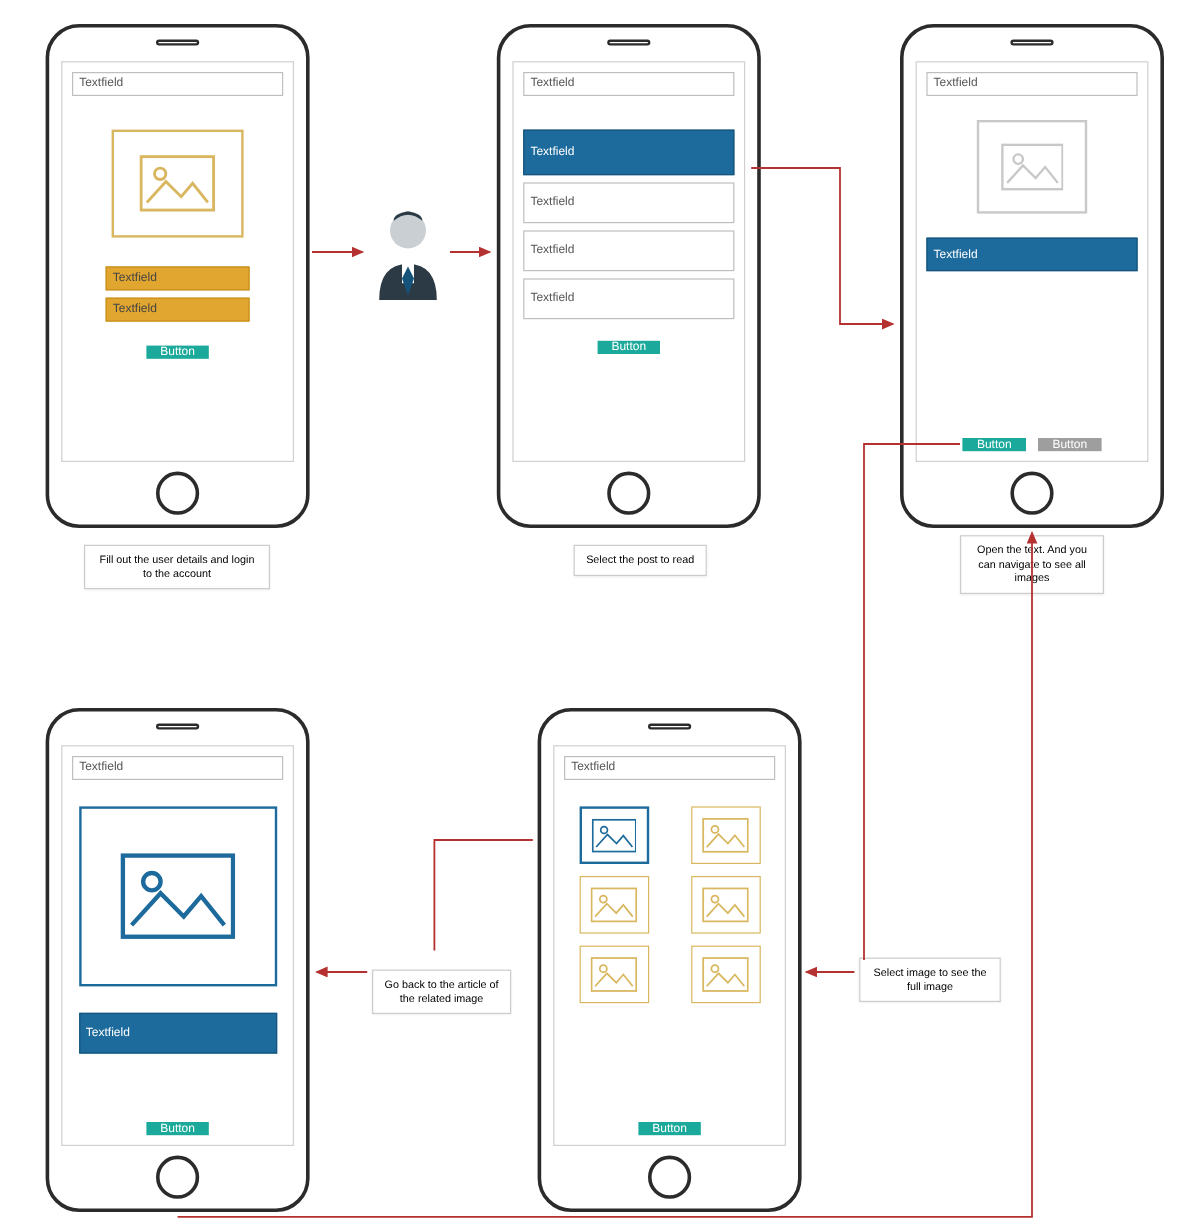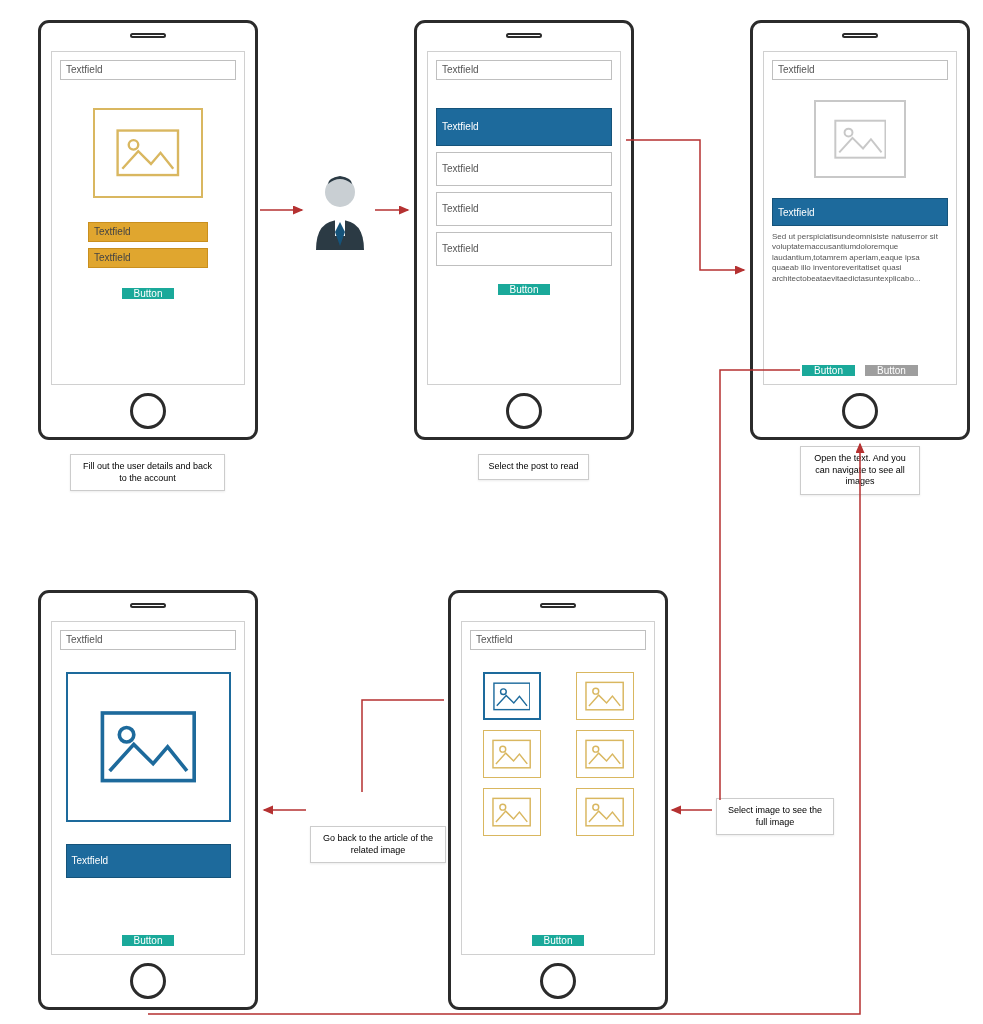--- a/index.html
+++ b/index.html
@@ -1,17 +1,17 @@
 <!DOCTYPE html>
 <html><head>
 <meta charset="utf-8">
 <style>
 *{box-sizing:border-box;margin:0;padding:0}
 body{background:#fff;font-family:Arial,Helvetica,sans-serif;width:983px;height:1024px;position:relative;overflow:hidden}
-.phone{position:absolute;width:220px;height:420px;border:3px solid #2b2b2b;border-radius:11px;background:#fff}
+.phone{position:absolute;width:220px;height:420px;border:3px solid #2b2b2b;border-radius:28px;background:#fff}
 .phone .speaker{position:absolute;top:10px;left:50%;transform:translateX(-50%);width:36px;height:5px;border:2px solid #2b2b2b;border-radius:3px}
 .phone .home{position:absolute;bottom:8px;left:50%;transform:translateX(-50%);width:36px;height:36px;border:3px solid #2b2b2b;border-radius:50%}
 .screen{position:absolute;top:28px;left:10px;right:10px;bottom:52px;border:1px solid #d0d0d0;background:#fff;padding:8px;display:flex;flex-direction:column;align-items:center;gap:6px;overflow:hidden}
 .tf{width:100%;height:20px;border:1px solid #bfbfbf;font-size:10px;padding:3px 5px;color:#555;background:#fff}
 .tf.amber{background:#e0a62f;border-color:#c98f1e;color:#444}
 .tf.blue{background:#1d6a9c;border-color:#15537a;color:#fff}
 .btn{padding:0 12px;background:#1aa99a;color:#fff;font-size:10px;border:none;cursor:pointer}
 .btn.gray{background:#9e9e9e}
 .imgbox{border:2px solid #d9b760;display:flex;align-items:center;justify-content:center}
 .imgplaceholder{width:60%;height:60%}
@@ -81,21 +81,20 @@
     <div style="height:8px"></div>
     <div class="imgbox gray-border" style="width:92px;height:78px">
       <svg viewBox="0 0 40 30" class="imgplaceholder">
           <rect x="1" y="1" width="38" height="28" fill="none" stroke="#c8c8c8" stroke-width="1.5"></rect>
           <circle cx="11" cy="10" r="3" fill="none" stroke="#c8c8c8" stroke-width="1.5"></circle>
           <polyline points="4,25 14,14 22,22 28,15 36,25" fill="none" stroke="#c8c8c8" stroke-width="1.5"></polyline>
         </svg>
     </div>
     <div style="height:8px"></div>
     <div class="tf blue" style="height:28px;padding-top:8px">Textfield</div>
-    <div class="bodytext">Sed ut perspiciatisundeomnisiste natuserror sit voluptatemaccusantiumdoloremque laudantium,totamrem aperiam,eaque ipsa quaeab illo inventoreveritatiset quasi architectobeataevitaedictasuntexplicabo...</div>
     <div style="flex:1"></div>
     <div style="display:flex;gap:10px;width:100%;justify-content:center">
       <button class="btn">Button</button>
       <button class="btn gray">Button</button>
     </div>
   </div>
   <div class="home"></div>
 </div>
 
 <div class="phone" style="left:448px;top:590px">
@@ -166,25 +165,25 @@
         </svg>
     </div>
     <div style="height:10px"></div>
     <div class="tf blue" style="height:34px;padding-top:10px;width:165px">Textfield</div>
     <div style="flex:1"></div>
     <button class="btn">Button</button>
   </div>
   <div class="home"></div>
 </div>
 
-<div class="caption" style="left:70px;top:454px;width:155px">Fill out the user details and back to the account</div>
+<div class="caption" style="left:70px;top:454px;width:155px">Fill out the user details and login to the account</div>
 <div class="caption" style="left:478px;top:454px;width:111px">Select the post to read</div>
 <div class="caption" style="left:800px;top:446px;width:120px">Open the text. And you can navigate to see all images</div>
 <div class="caption" style="left:716px;top:798px;width:118px">Select image to see the full image</div>
-<div class="caption" style="left:310px;top:826px;width:136px">Go back to the article of the related image</div>
+<div class="caption" style="left:310px;top:808px;width:116px">Go back to the article of the related image</div>
 
 <svg class="arrow" style="left:0;top:0;width:983px;height:1024px">
   <defs>
     <marker id="ah" markerWidth="8" markerHeight="8" refX="6" refY="3" orient="auto">
         <path d="M0,0 L7,3 L0,6 Z" fill="#b53131"></path>
       </marker>
   </defs>
 
   <line x1="260" y1="210" x2="302" y2="210" stroke="#b53131" stroke-width="1.5" marker-end="url(#ah)"></line>
 

